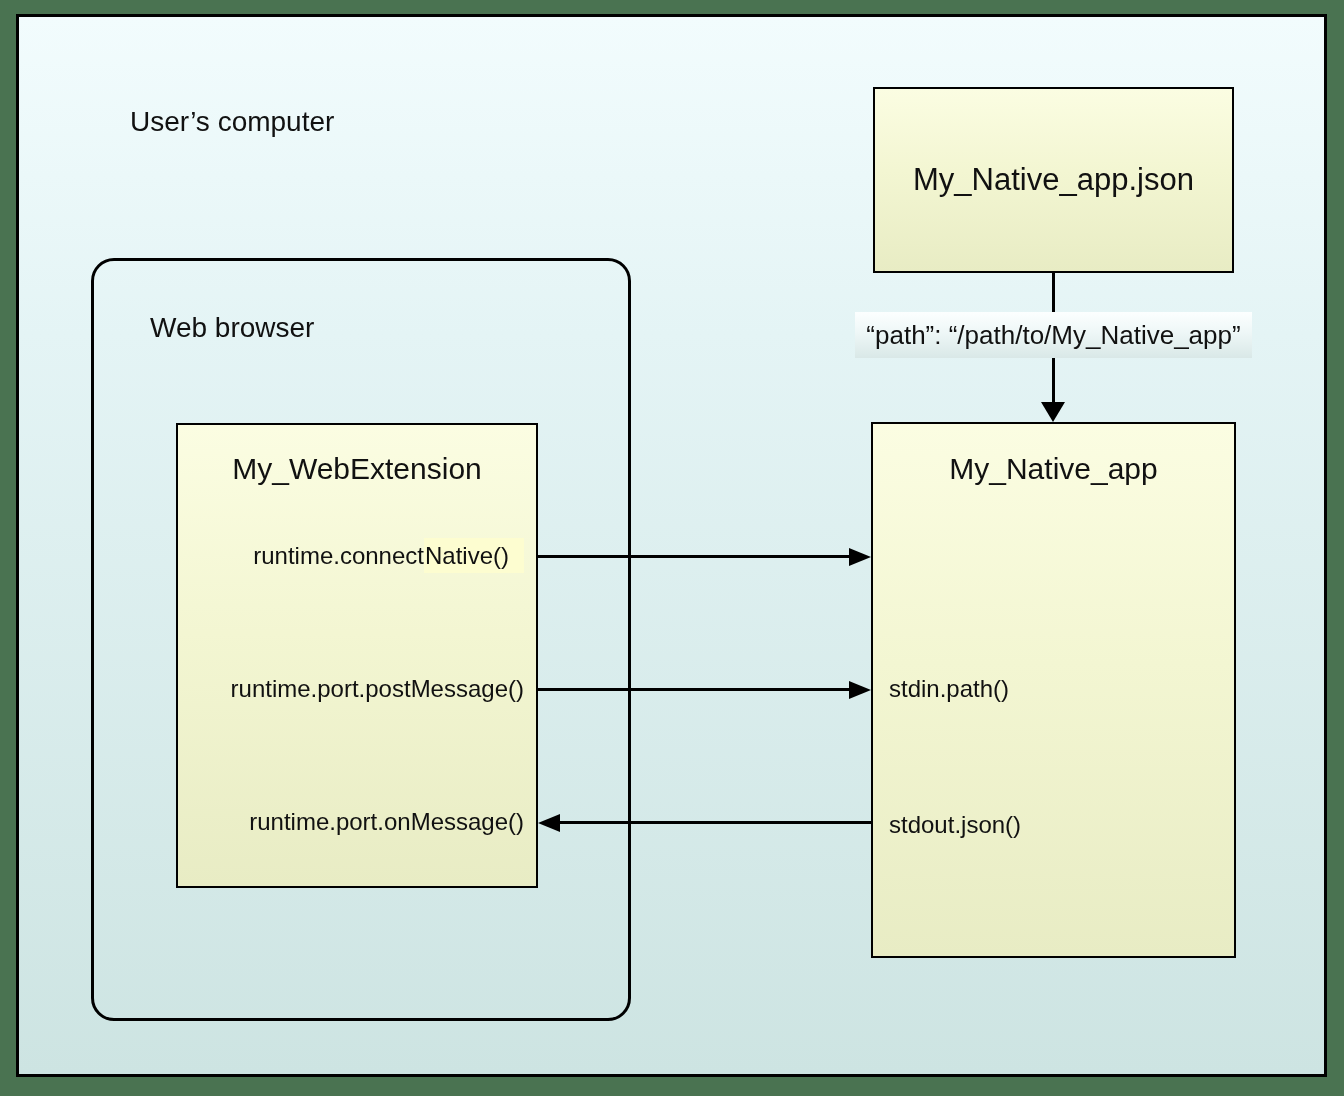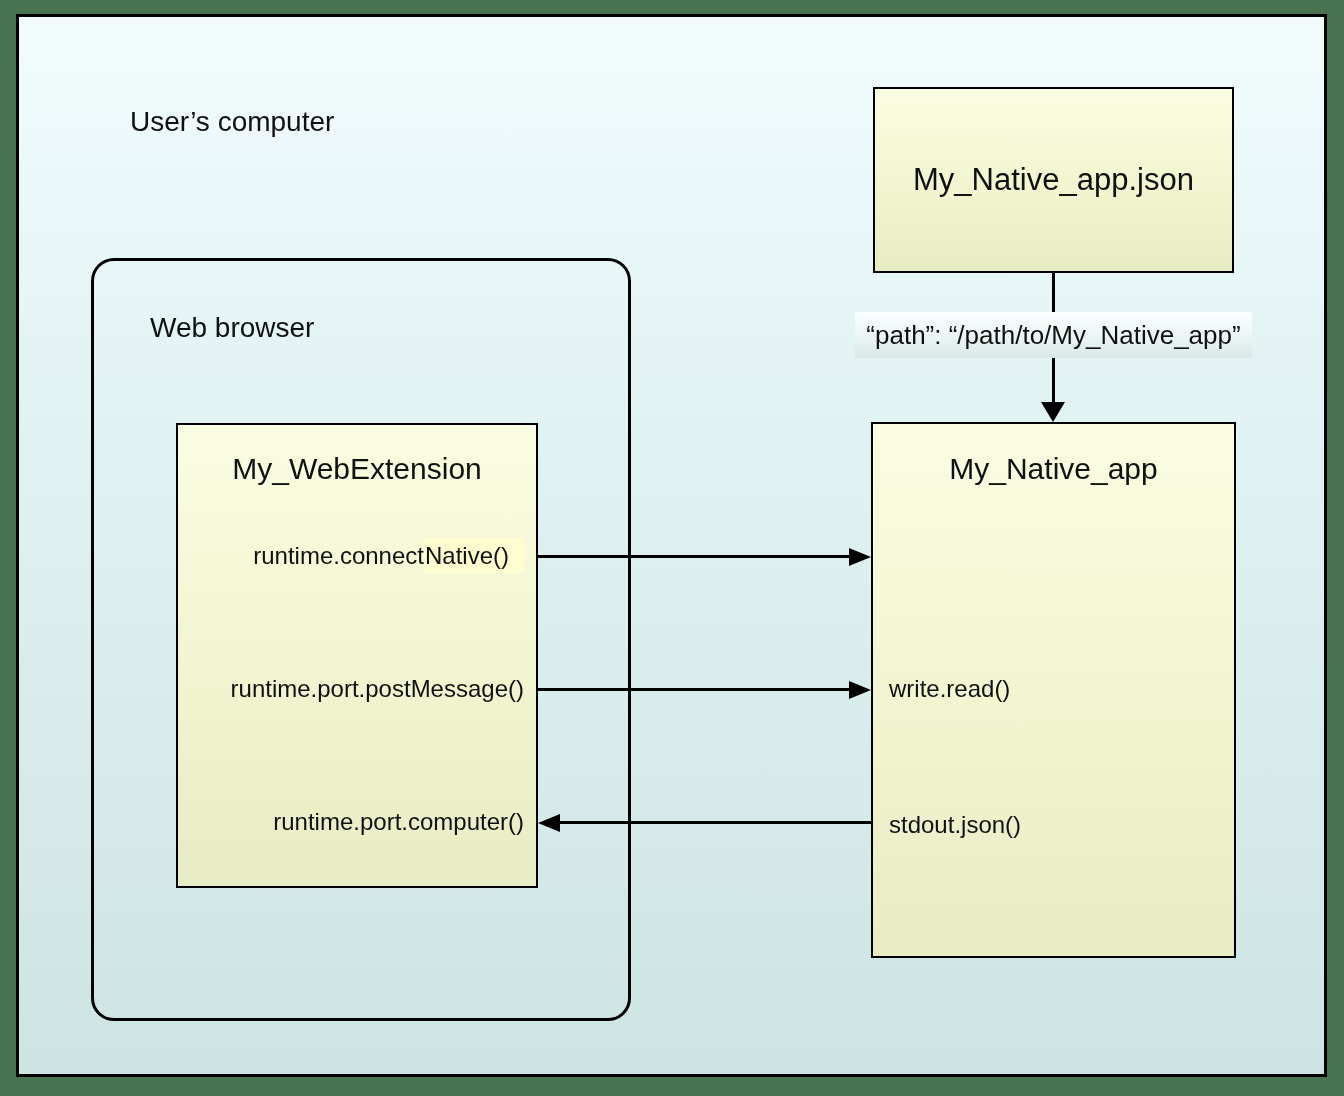--- a/index.html
+++ b/index.html
@@ -110,32 +110,32 @@
 
     <div class="box yellow-box" style="left:82px; top:162px; width:362px; height:465px;">
       <div class="box-title" style="top:26px;">My_WebExtension</div>
 
       <div class="call right-align" style="top:115px; right:12px;">
         <span>runtime.connect</span><span class="hl">Native()</span>
       </div>
 
       <div class="call right-align" style="top:248px; right:12px;">runtime.port.postMessage()</div>
 
-      <div class="call right-align" style="top:381px; right:12px;">runtime.port.computer()</div>
+      <div class="call right-align" style="top:381px; right:12px;">runtime.port.onMessage()</div>
     </div>
   </div>
 
   <div class="box yellow-box" style="left:854px; top:70px; width:361px; height:186px;">
     <div class="manifest-title">My_Native_app.json</div>
   </div>
 
   <div class="box yellow-box" style="left:852px; top:405px; width:365px; height:536px;">
     <div class="box-title" style="top:27px;">My_Native_app</div>
 
-    <div class="call" style="left:16px; top:249px;">write.read()</div>
+    <div class="call" style="left:16px; top:249px;">stdin.path()</div>
 
     <div class="call" style="left:16px; top:385px;">stdout.json()</div>
   </div>
 
   <div>
     <div class="arrow-line" style="left:1033px; top:256px; width:3px; height:131px;"></div>
     <div class="arrow-head head-down" style="left:1022px; top:385px;"></div>
   </div>
 
   <div class="path-label">“path”: “/path/to/My_Native_app”</div>

